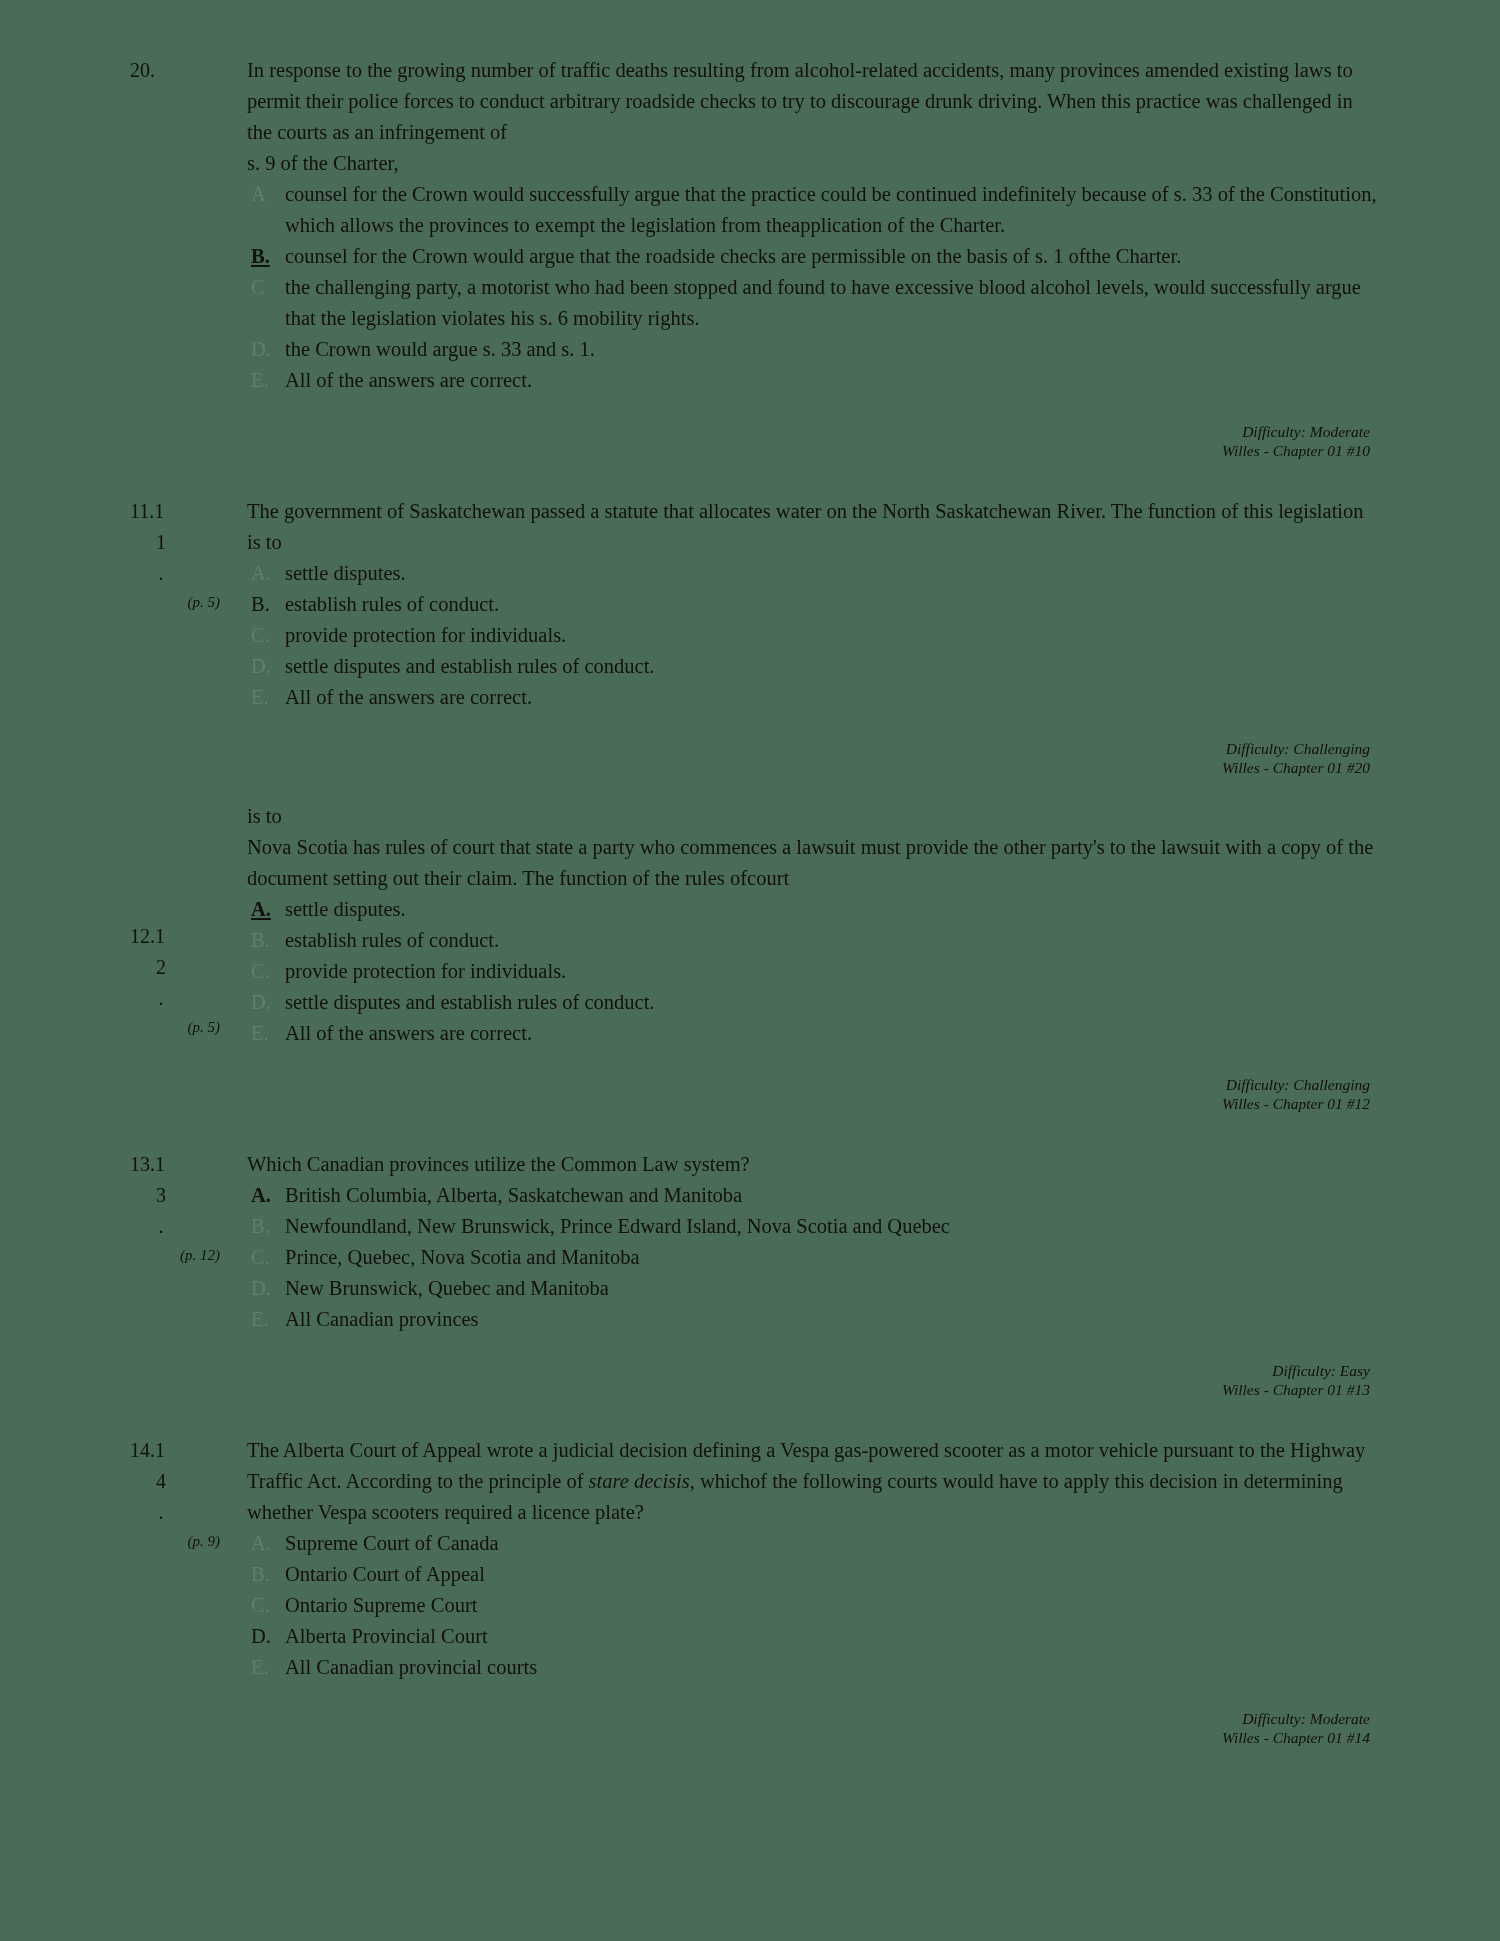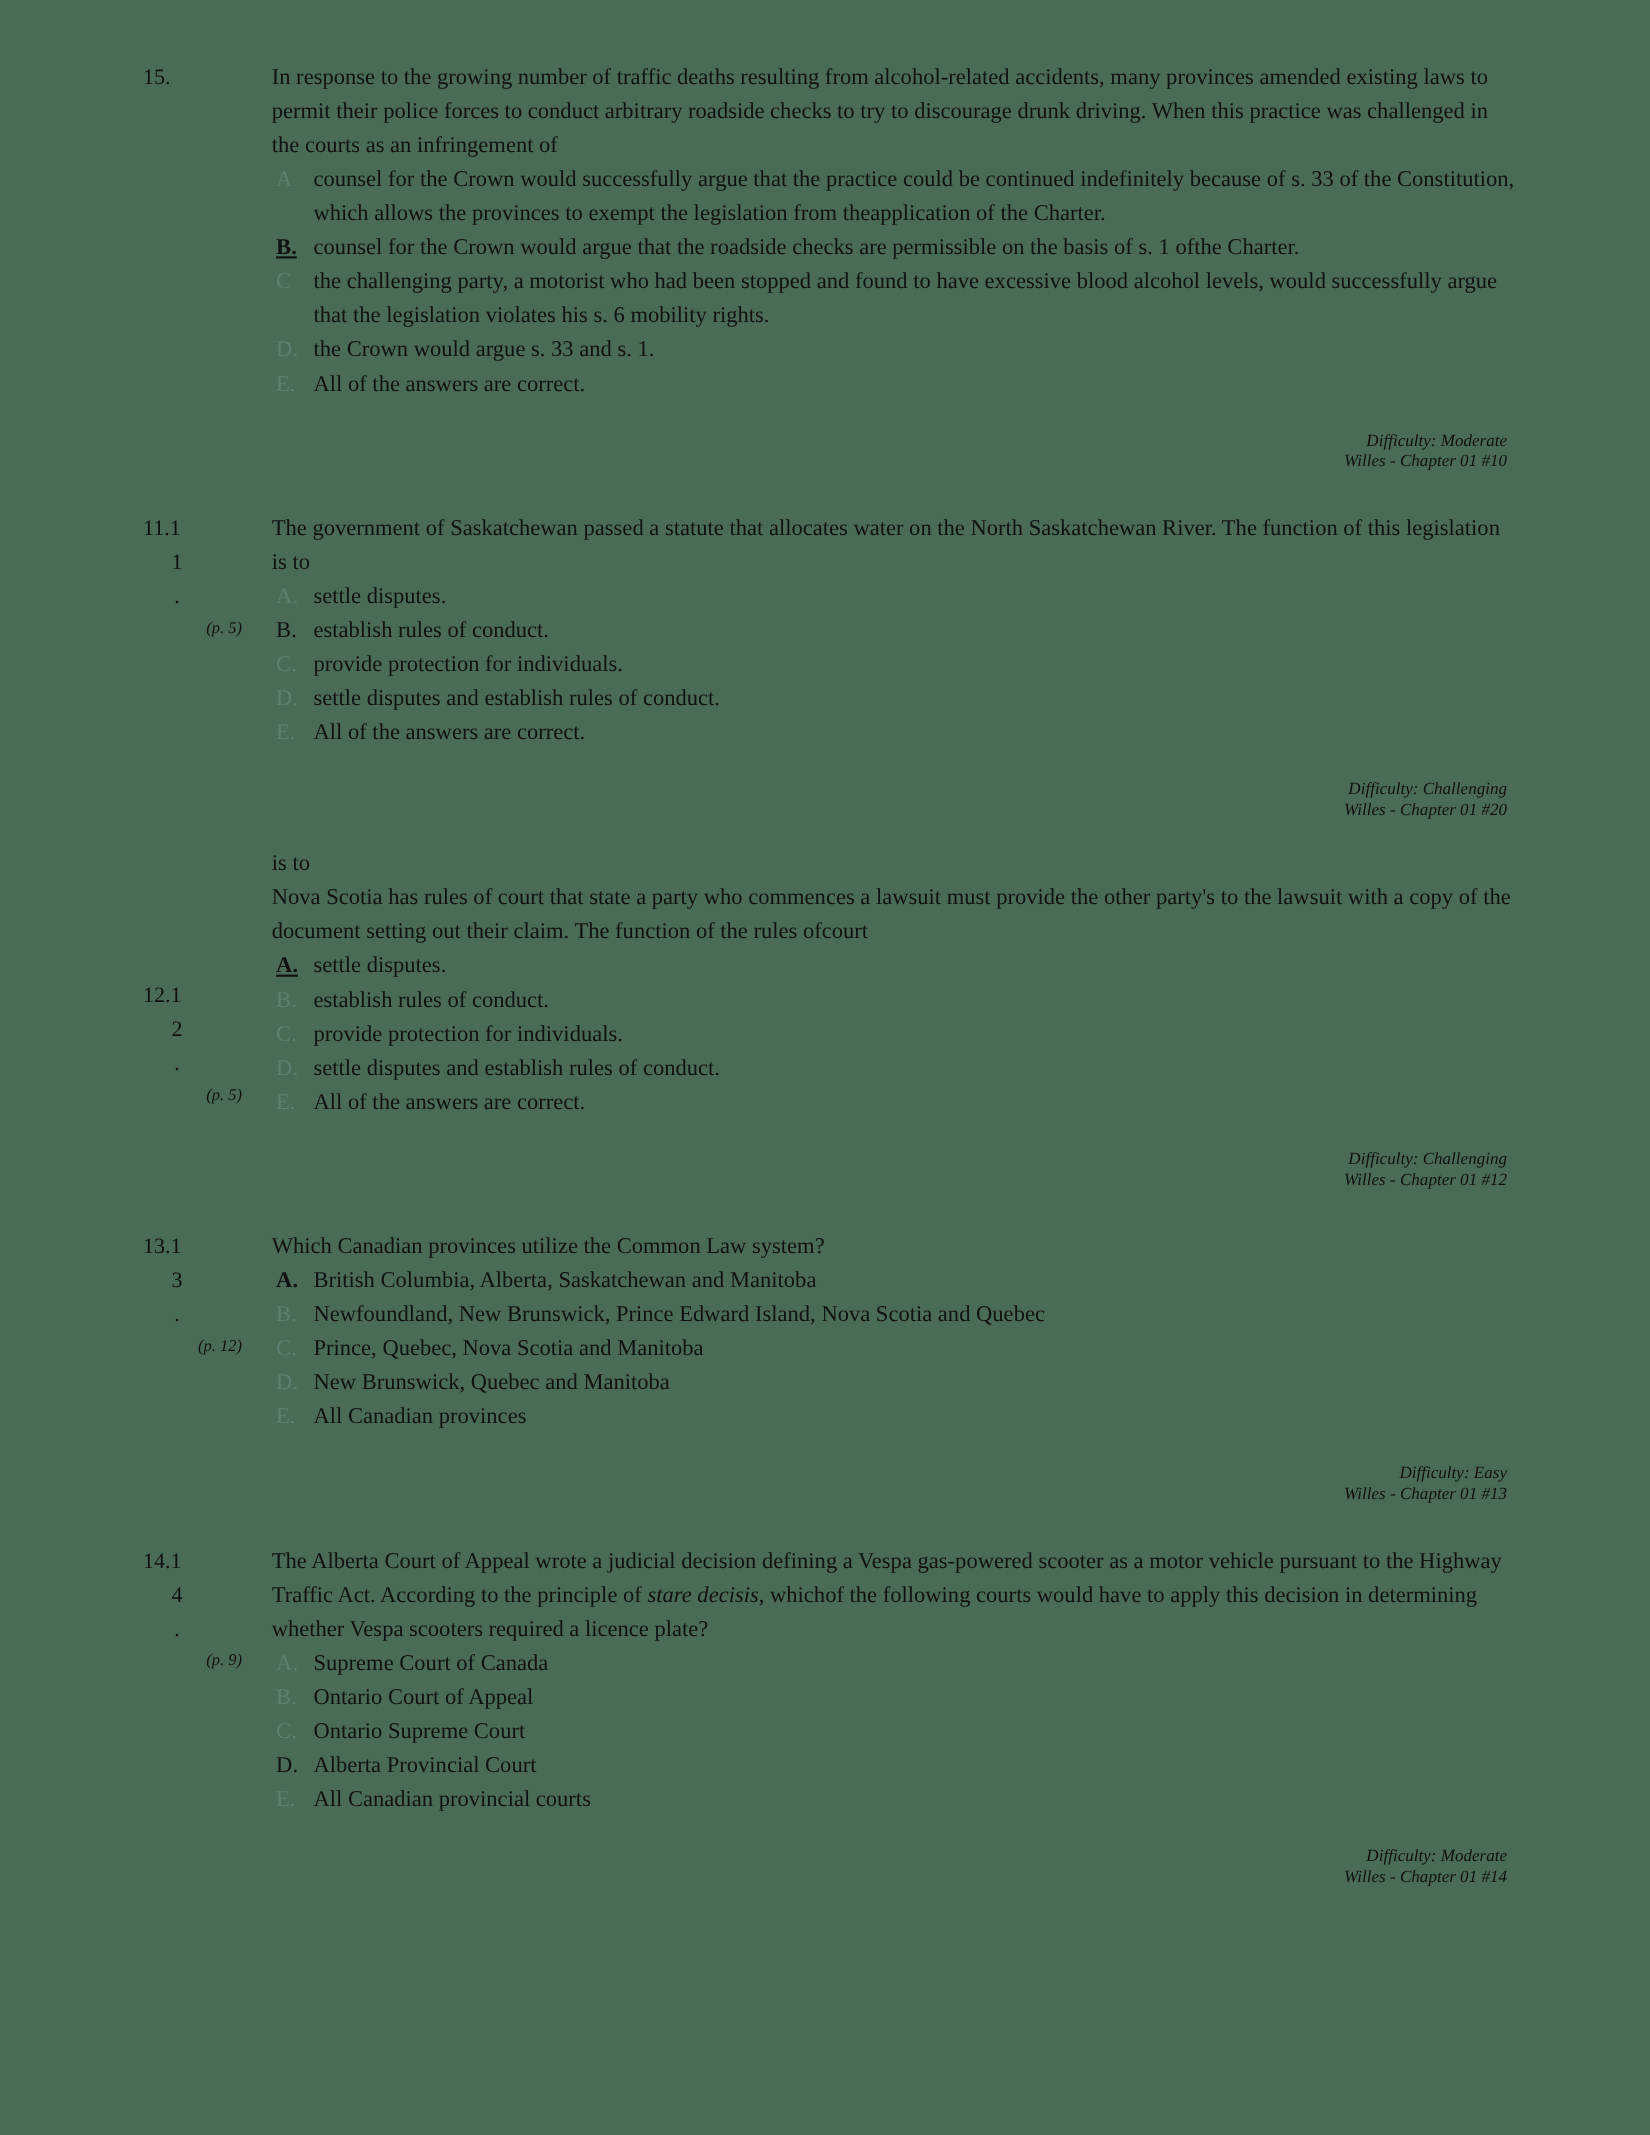--- a/index.html
+++ b/index.html
@@ -110,24 +110,25 @@
   .spacer-md { height: 16px; }
 </style>
 </head>
 <body>
 
 <div class="page">
   <div class="content">
 
     <div class="qblock">
       <div class="qnum">
-        <span>15.</span>
+        <span>20.</span>
       </div>
       <div class="qbody">
         <div class="stem">In response to the growing number of traffic deaths resulting from alcohol-related accidents, many provinces amended existing laws to permit their police forces to conduct arbitrary roadside checks to try to discourage drunk driving. When this practice was challenged in the courts as an infringement of</div>
+        <div class="stem">s. 9 of the Charter,</div>
         <div class="opts">
           <div class="opt faded">
             <span class="lbl">A</span>
             <span class="txt">counsel for the Crown would successfully argue that the practice could be continued indefinitely because of s. 33 of the Constitution, which allows the provinces to exempt the legislation from theapplication of the Charter.</span>
           </div>
           <div class="opt bold">
             <span class="lbl">B.</span>
             <span class="txt">counsel for the Crown would argue that the roadside checks are permissible on the basis of s. 1 ofthe Charter.</span>
           </div>
           <div class="opt faded">

